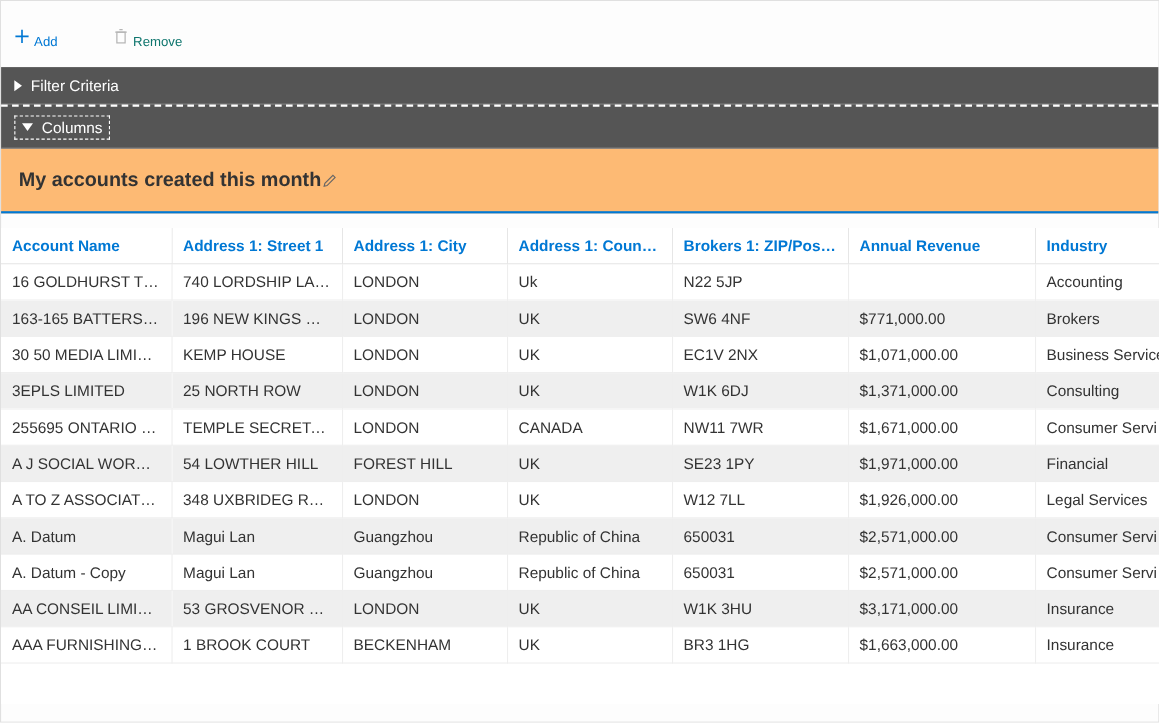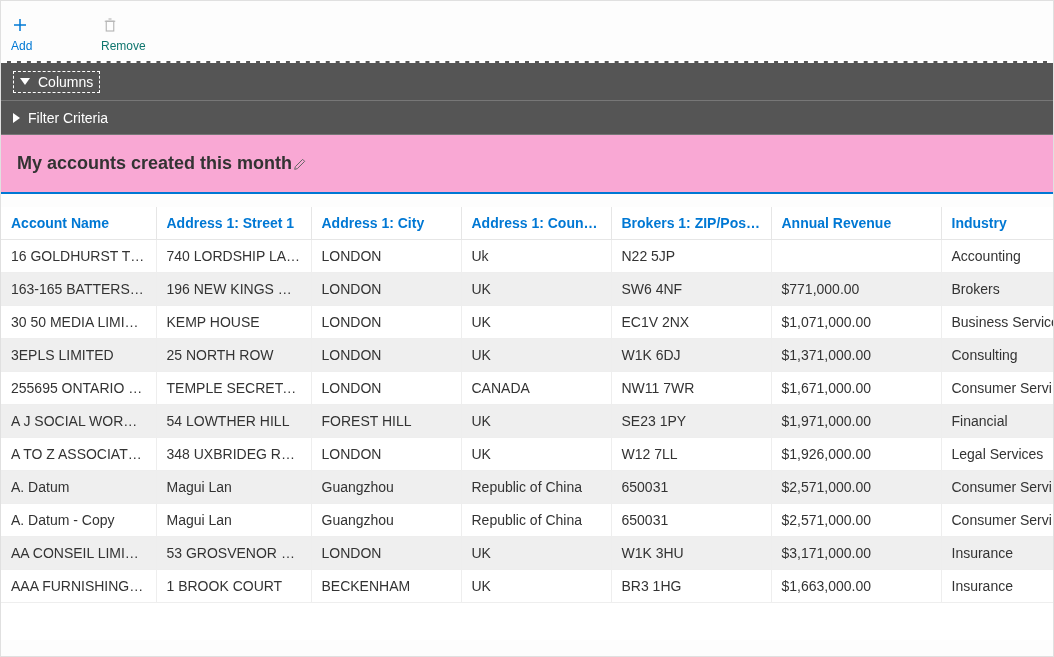--- a/index.html
+++ b/index.html
@@ -23,22 +23,22 @@
   .toolbar {
     height: 60px;
     display: flex;
     align-items: center;
     padding: 6px 10px 0 10px;
     gap: 40px;
     background: #fdfdfd;
   }
   .tool-btn {
     display: flex;
-    flex-direction: column;
-    align-items: flex-start;
+    flex-direction: row;
+    align-items: flex-end;
     gap: 2px;
     cursor: pointer;
     font-size: 12px;
     min-width: 50px;
   }
   .tool-btn.add { color: #0078d4; }
   .tool-btn.disabled { color: #0f766e; cursor: default; }
   .tool-btn svg { width: 18px; height: 18px; }
   .tool-btn.add svg { stroke: #0078d4; }
   .tool-btn.disabled svg { stroke: #b5b5b5; }
@@ -83,21 +83,21 @@
   
   .view-title {
     display: flex;
     align-items: center;
     padding: 18px 16px;
     gap: 0;
     font-size: 18px;
     font-weight: 600;
     color: #333;
     border-bottom: 2px solid #0078d4;
-    background: #f9a8d4;
+    background: #fdba74;
   }
   .edit-icon { width: 16px; height: 16px; color: #666; cursor: pointer; }
   
   .table-scroll {
     flex: 1;
     overflow: auto;
     background: #fff;
     margin-top: 13px;
   }
   table {
@@ -169,30 +169,30 @@
         <svg viewBox="0 0 24 24" fill="none" stroke-width="1.5">
           <rect x="7" y="7" width="10" height="13"></rect>
             <line x1="5" y1="7" x2="19" y2="7"></line>
             <line x1="10" y1="4" x2="14" y2="4"></line>
         </svg>
       </span>
       <span>Remove</span>
     </div>
   </div>
 
+  <div class="dark-bar filter-bar">
+    <span class="triangle tri-right"></span>
+    <span>Filter Criteria</span>
+  </div>
+
   <div class="dark-bar columns-bar">
     <span class="inner-box">
       <span class="triangle tri-down"></span>
       <span>Columns</span>
     </span>
-  </div>
-
-  <div class="dark-bar filter-bar">
-    <span class="triangle tri-right"></span>
-    <span>Filter Criteria</span>
   </div>
 
   <div class="view-title">
     <span>My accounts created this month</span>
     <span class="edit-icon">
       <svg viewBox="0 0 24 24" fill="none" stroke="currentColor" stroke-width="1.5">
         <path d="M4 20l4-1 11-11-3-3L5 16l-1 4z"></path>
       </svg>
     </span>
   </div>

